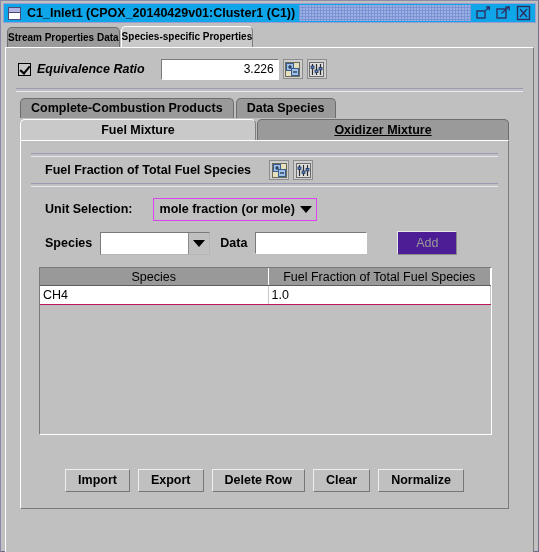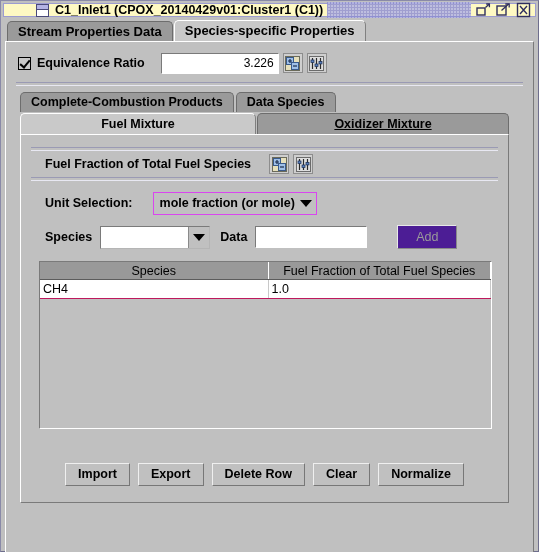--- a/index.html
+++ b/index.html
@@ -24,28 +24,27 @@
     box-sizing: border-box;
     background: #c0c0c0;
     border: 1px solid #8a8aa8;
     border-right-color: #6e6e8c;
     border-bottom-color: #6e6e8c;
   }
 
   
   #titlebar {
     position: relative;
-    height: 14px;
+    height: 20px;
     margin: 2px 2px 0 2px;
-    background: #fef9c3;
+    background: #0ea5e9;
     border: 1px solid #9c9cd0;
     display: flex;
     align-items: center;
     box-sizing: border-box;
-    padding-left: 28px;
   }
   .win-icon {
     width: 13px; height: 13px;
     margin-left: 4px;
     background: #ffffff;
     border: 1px solid #4a4a7a;
     box-sizing: border-box;
     position: relative;
     flex: none;
   }
@@ -88,23 +87,23 @@
   
   #outer-tabs {
     margin: 3px 0 0 6px;
     display: flex;
     align-items: flex-end;
     height: 21px;
   }
   .otab {
     height: 20px;
     line-height: 19px;
-    padding: 0 10px;
-    font-weight: bold;
-    font-size: 13px;
+    padding: 0 0;
+    font-weight: bold;
+    font-size: 10px;
     box-sizing: border-box;
     margin-right: 1px;
     border-radius: 5px 5px 0 0;
     cursor: default;
     white-space: nowrap;
   }
   .otab.inactive {
     background: #9a9a9a;
     border: 1px solid #6d6d6d;
     border-bottom: none;
@@ -154,20 +153,21 @@
     left: 3px; top: 0px;
     width: 4px; height: 8px;
     border: solid #000;
     border-width: 0 2px 2px 0;
     transform: rotate(40deg);
   }
   #eq-label {
     margin-left: 6px;
     font-weight: bold;
     font-size: 12.5px;
+    font-style: italic;
   }
   .txtfield {
     background: #ffffff;
     border: 1px solid #7a7a7a;
     border-right-color: #ffffff;
     border-bottom-color: #ffffff;
     box-sizing: border-box;
     height: 21px;
     line-height: 19px;
     font-family: "Liberation Sans", sans-serif;

